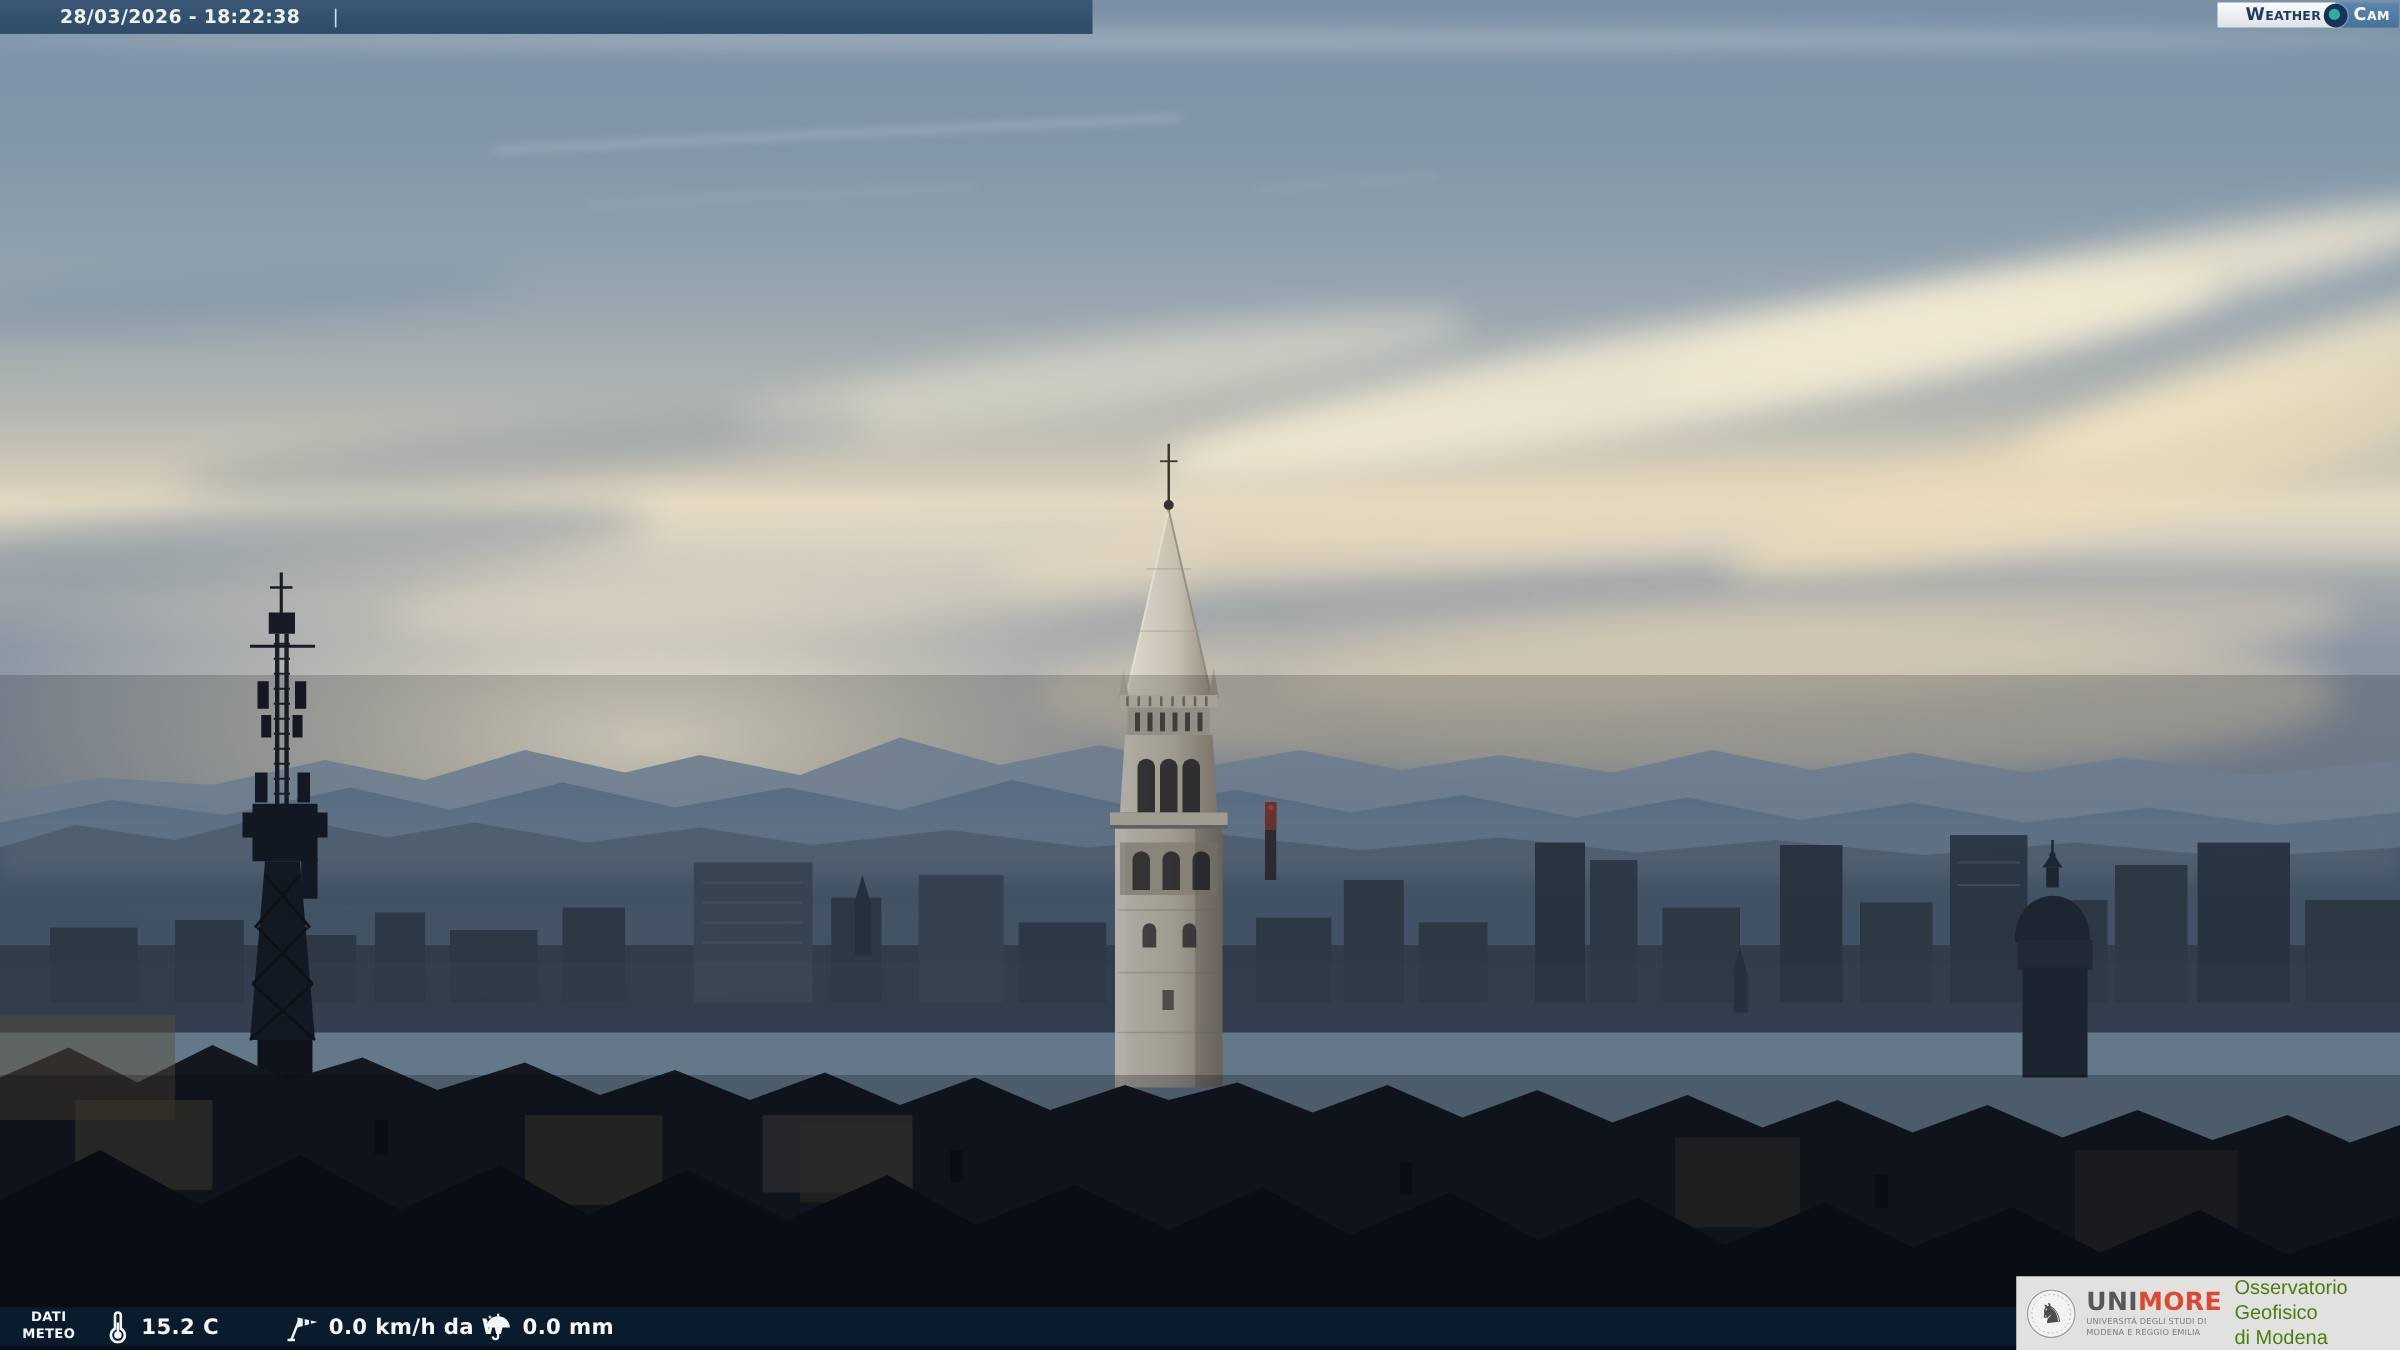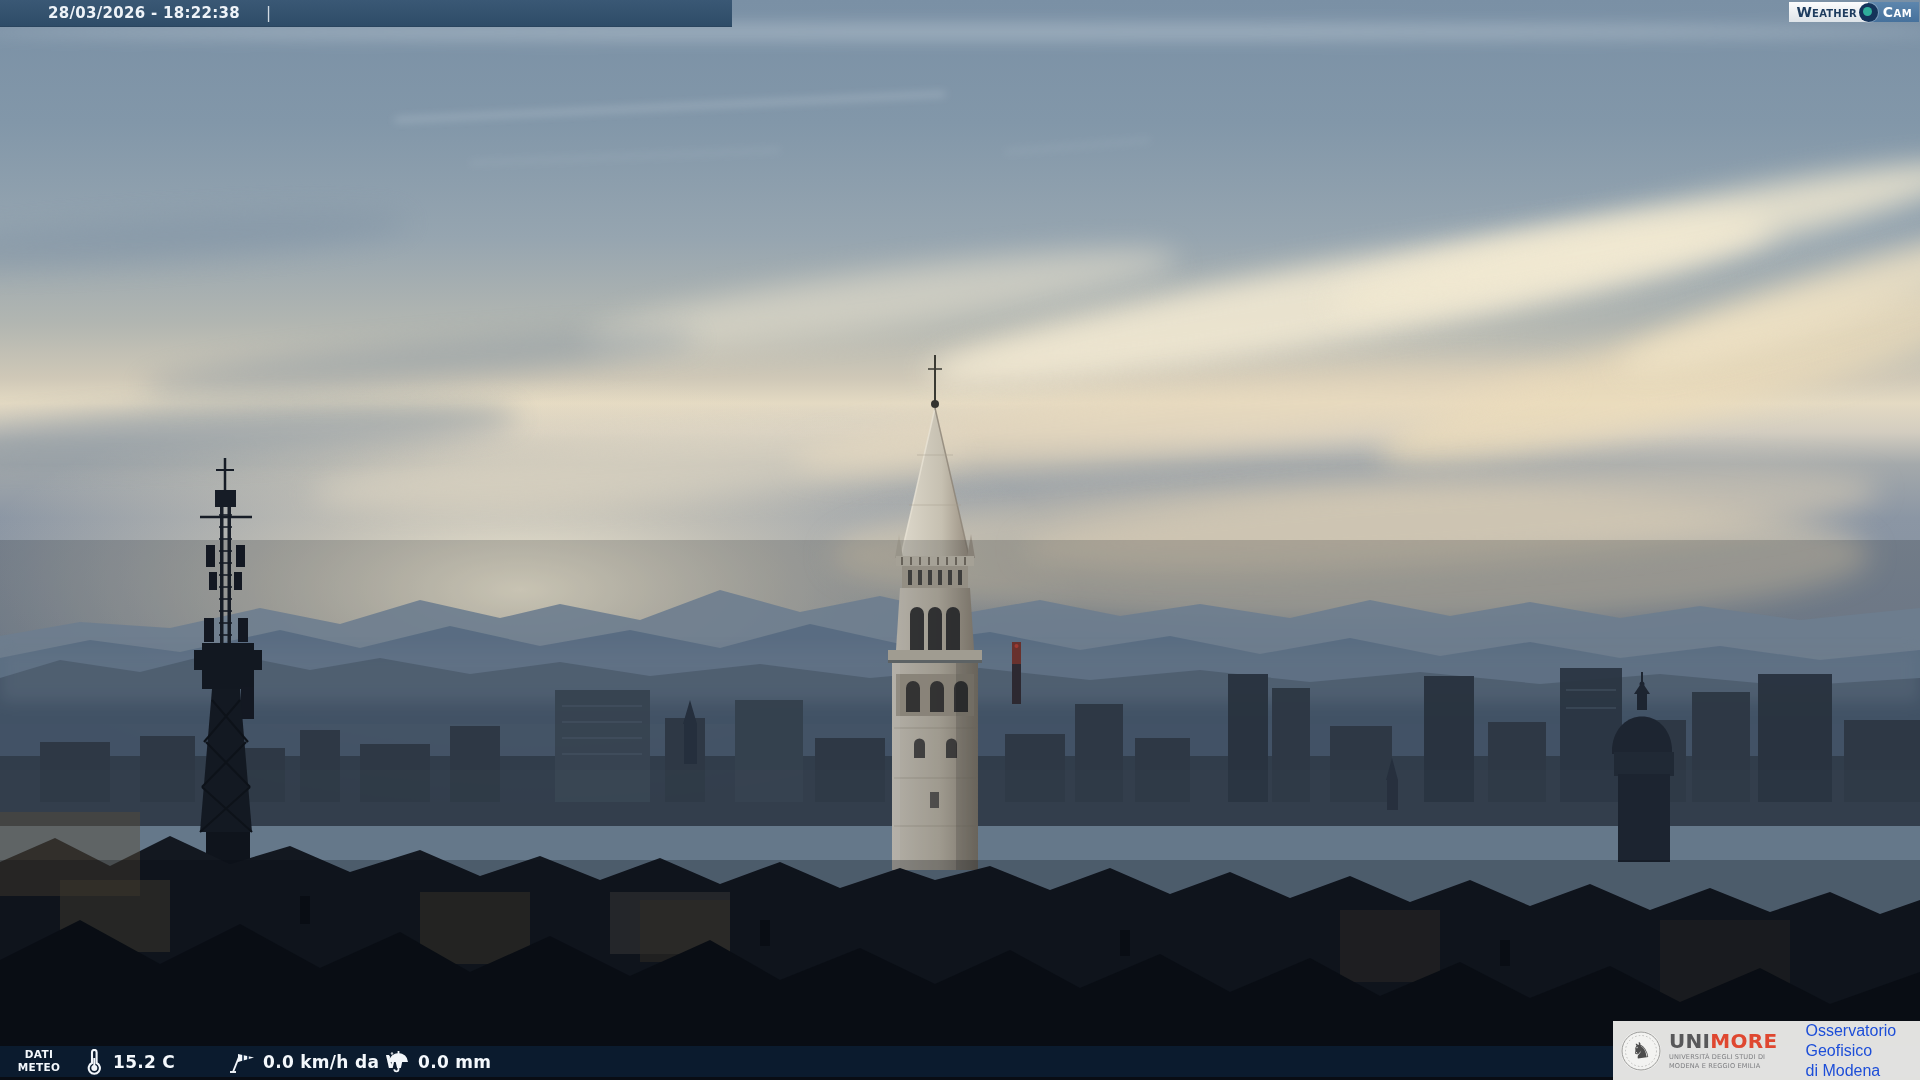--- a/index.html
+++ b/index.html
@@ -5,38 +5,38 @@
   html,body { margin:0; padding:0; }
   body {
     width:1920px; height:1080px; position:relative; overflow:hidden;
     background:#7a90a5; font-family:"DejaVu Sans","Liberation Sans",sans-serif;
   }
   .scene { position:absolute; inset:0; }
   .scene svg { display:block; }
 
   
   .header-bar {
-    position:absolute; top:0; left:0; width:732px; height:27px;
+    position:absolute; top:0; left:0; width:874px; height:27px;
     background:linear-gradient(#3a5875,#2e4c68);
     border-bottom:1px solid rgba(15,35,55,.35);
     display:flex; align-items:center;
     color:#eef3f8; font-size:15px; font-weight:bold; letter-spacing:.3px;
     white-space:nowrap; box-sizing:border-box;
   }
   .header-datetime { margin-left:48px; }
   .header-sep { margin:0 24px 0 26px; opacity:.85; font-weight:normal; }
 
   
   .watermark {
     position:absolute; top:2px; right:1px; height:20px;
     display:flex; align-items:stretch; font-weight:bold; font-size:14px;
   }
   .wm-weather {
     background:linear-gradient(#fbfcfd,#dde3e8); color:#1e3c5e;
-    display:flex; align-items:center; padding:0 12px 0 7px;
+    display:flex; align-items:center; padding:0 12px 0 22px;
     font-variant:small-caps; letter-spacing:.2px;
   }
   .wm-globe {
     width:19px; height:19px; border-radius:50%;
     background:#14335a; align-self:center; margin:0 -10px; z-index:2;
     position:relative; box-shadow:0 0 0 1px rgba(255,255,255,.25);
   }
   .wm-globe::after {
     content:""; position:absolute; left:4px; top:4px; width:9px; height:9px;
     border-radius:50%; background:#2fae9b;
@@ -69,21 +69,21 @@
   .logo-box {
     position:absolute; right:0; bottom:0; width:307px; height:59px;
     background:rgba(232,232,230,.97);
     display:flex; align-items:center; padding-left:7px; box-sizing:border-box;
   }
   .seal { width:42px; height:42px; flex:0 0 auto; }
   .unimore-block { margin-left:7px; flex:0 0 auto; }
   .unimore-word { font-size:20px; font-weight:bold; color:#58585a; letter-spacing:.3px; line-height:1;text-align:center; }
   .unimore-word .more { color:#df4730; }
   .unimore-sub { font-size:6.6px; color:#7d7e81; letter-spacing:.15px; line-height:1.3; margin-top:2px; }
-  .org-block { margin-left:28px; font-size:16px; color:#1d4ed8; line-height:1.25;
+  .org-block { margin-left:10px; font-size:16px; color:#4d7c0f; line-height:1.25;
     font-family:"Liberation Sans","DejaVu Sans",sans-serif; }
 </style>
 </head>
 <body>
 
 <div class="scene">
 <svg width="1920" height="1080" viewBox="0 0 1920 1080" preserveAspectRatio="none">
   <defs>
     <linearGradient id="sky" x1="0" y1="0" x2="0" y2="1">
       <stop offset="0" stop-color="#7a90a5"></stop>

